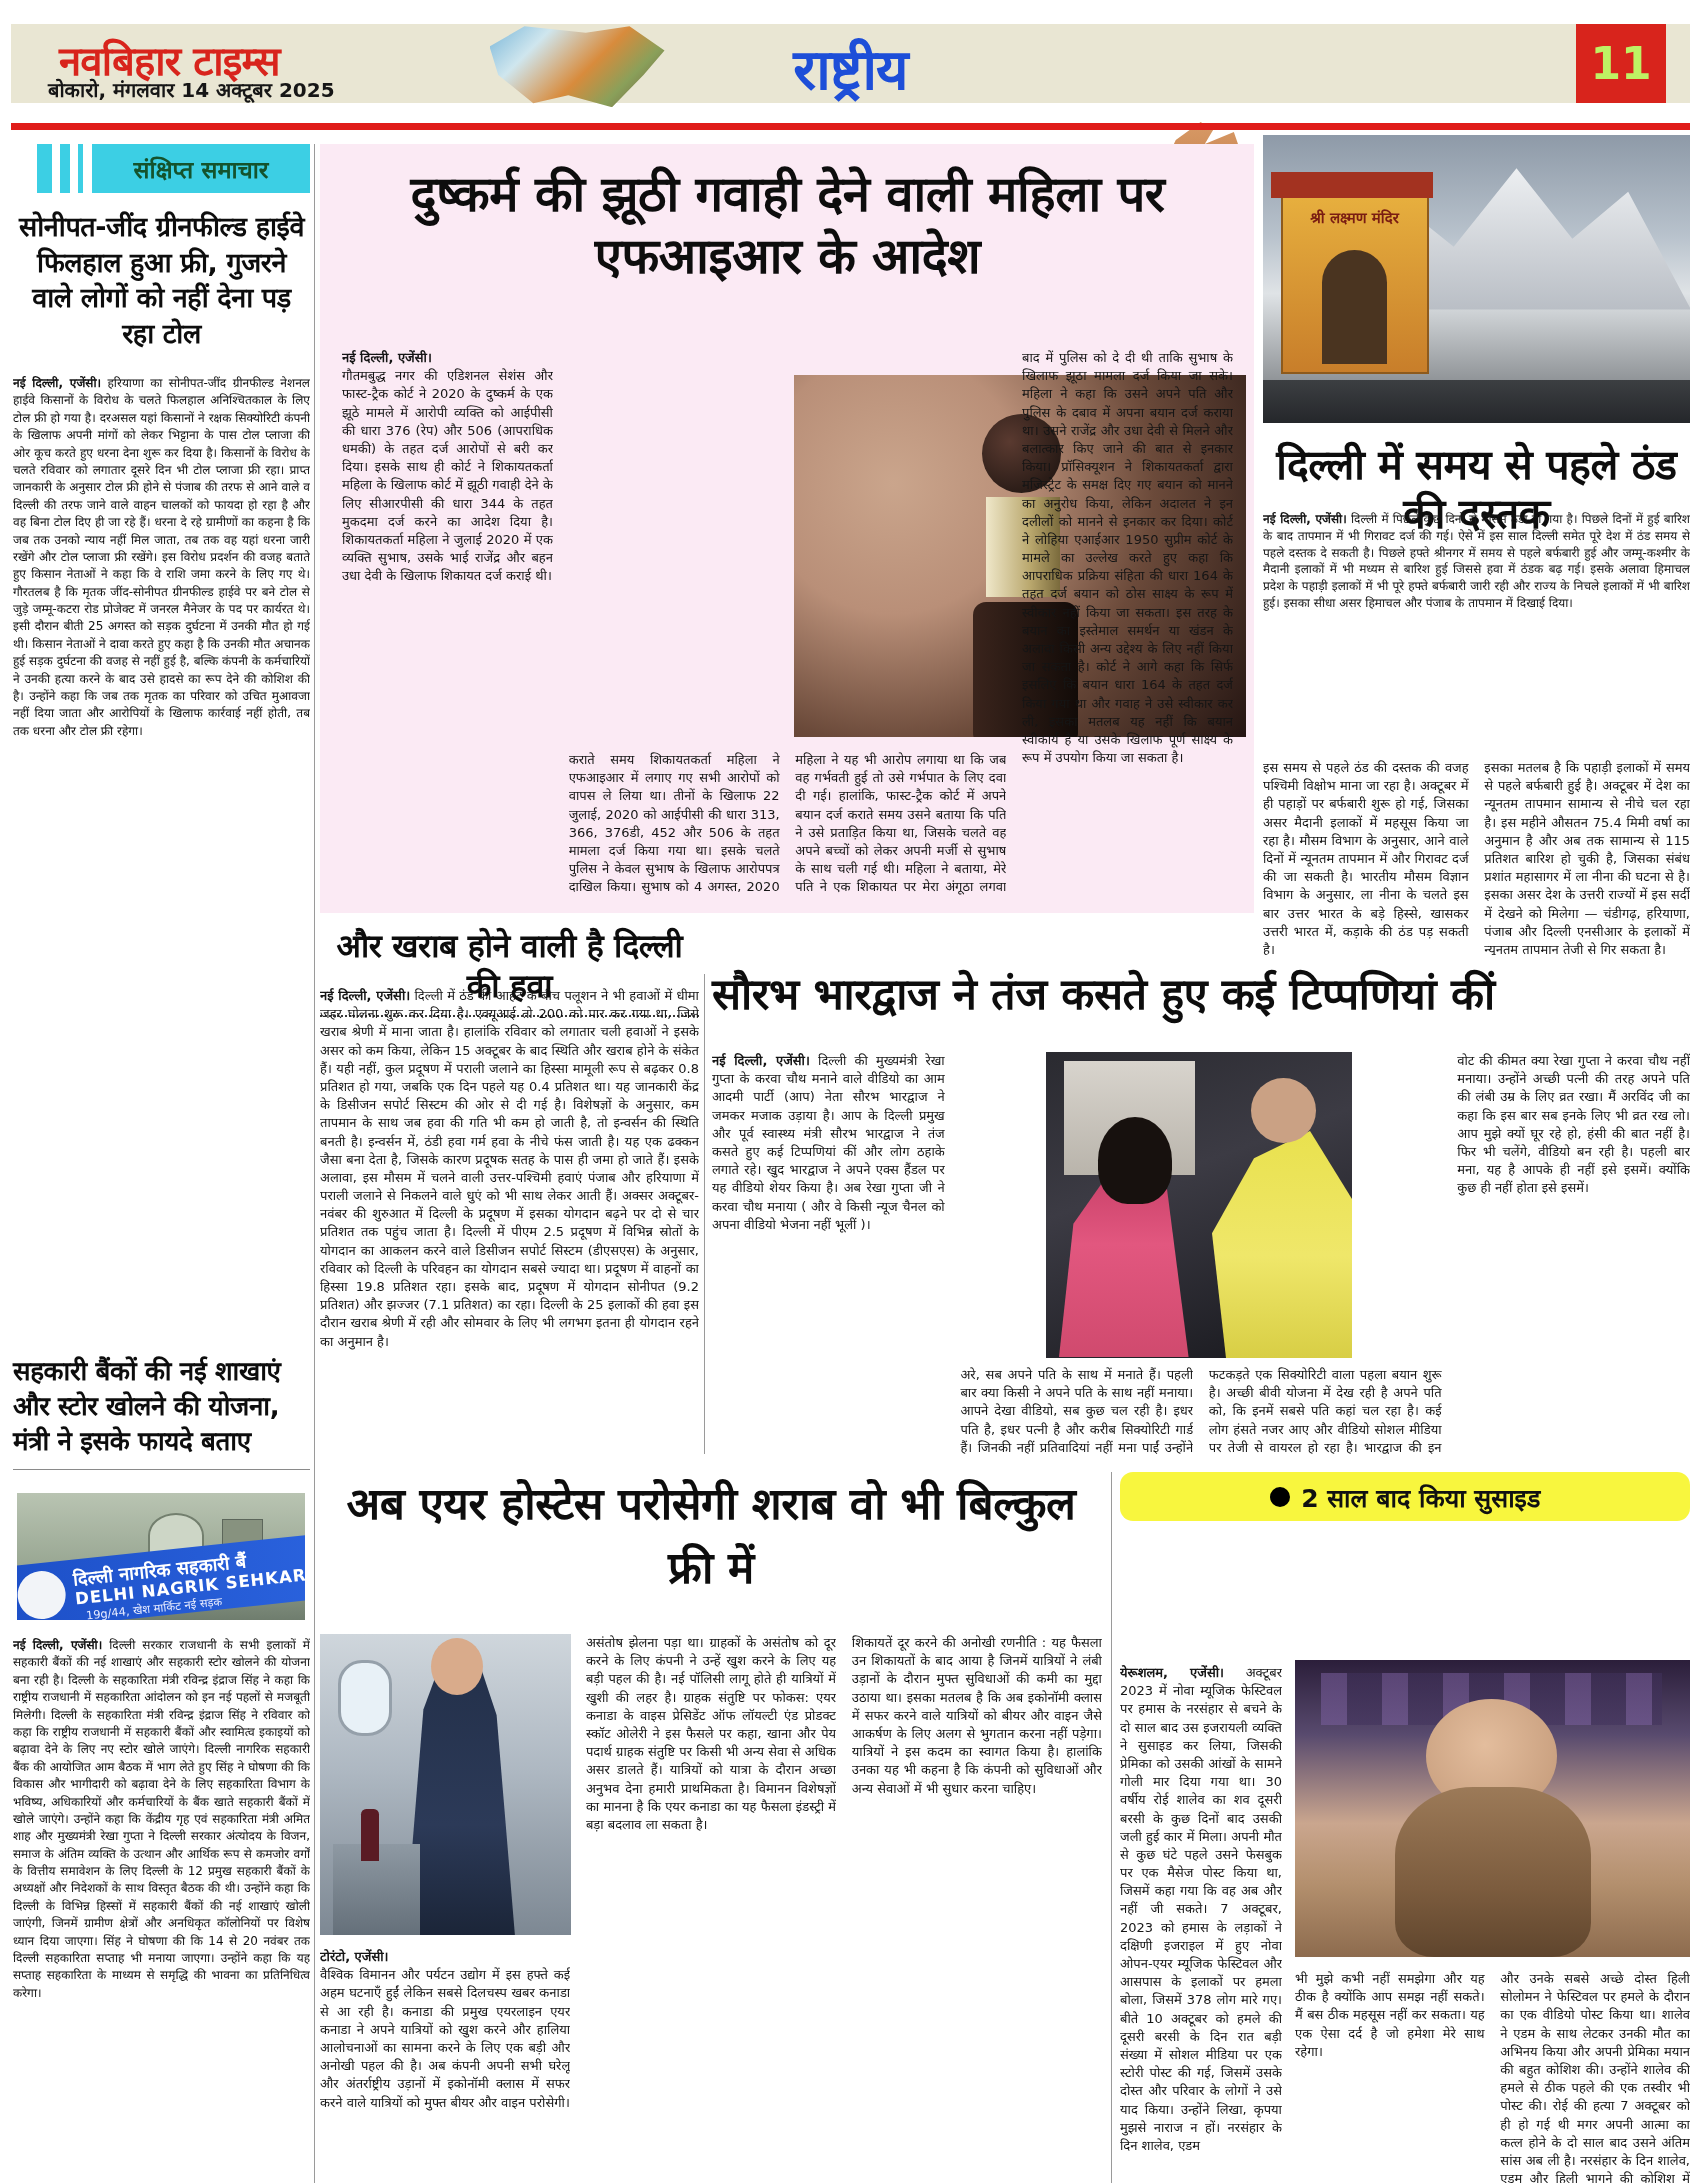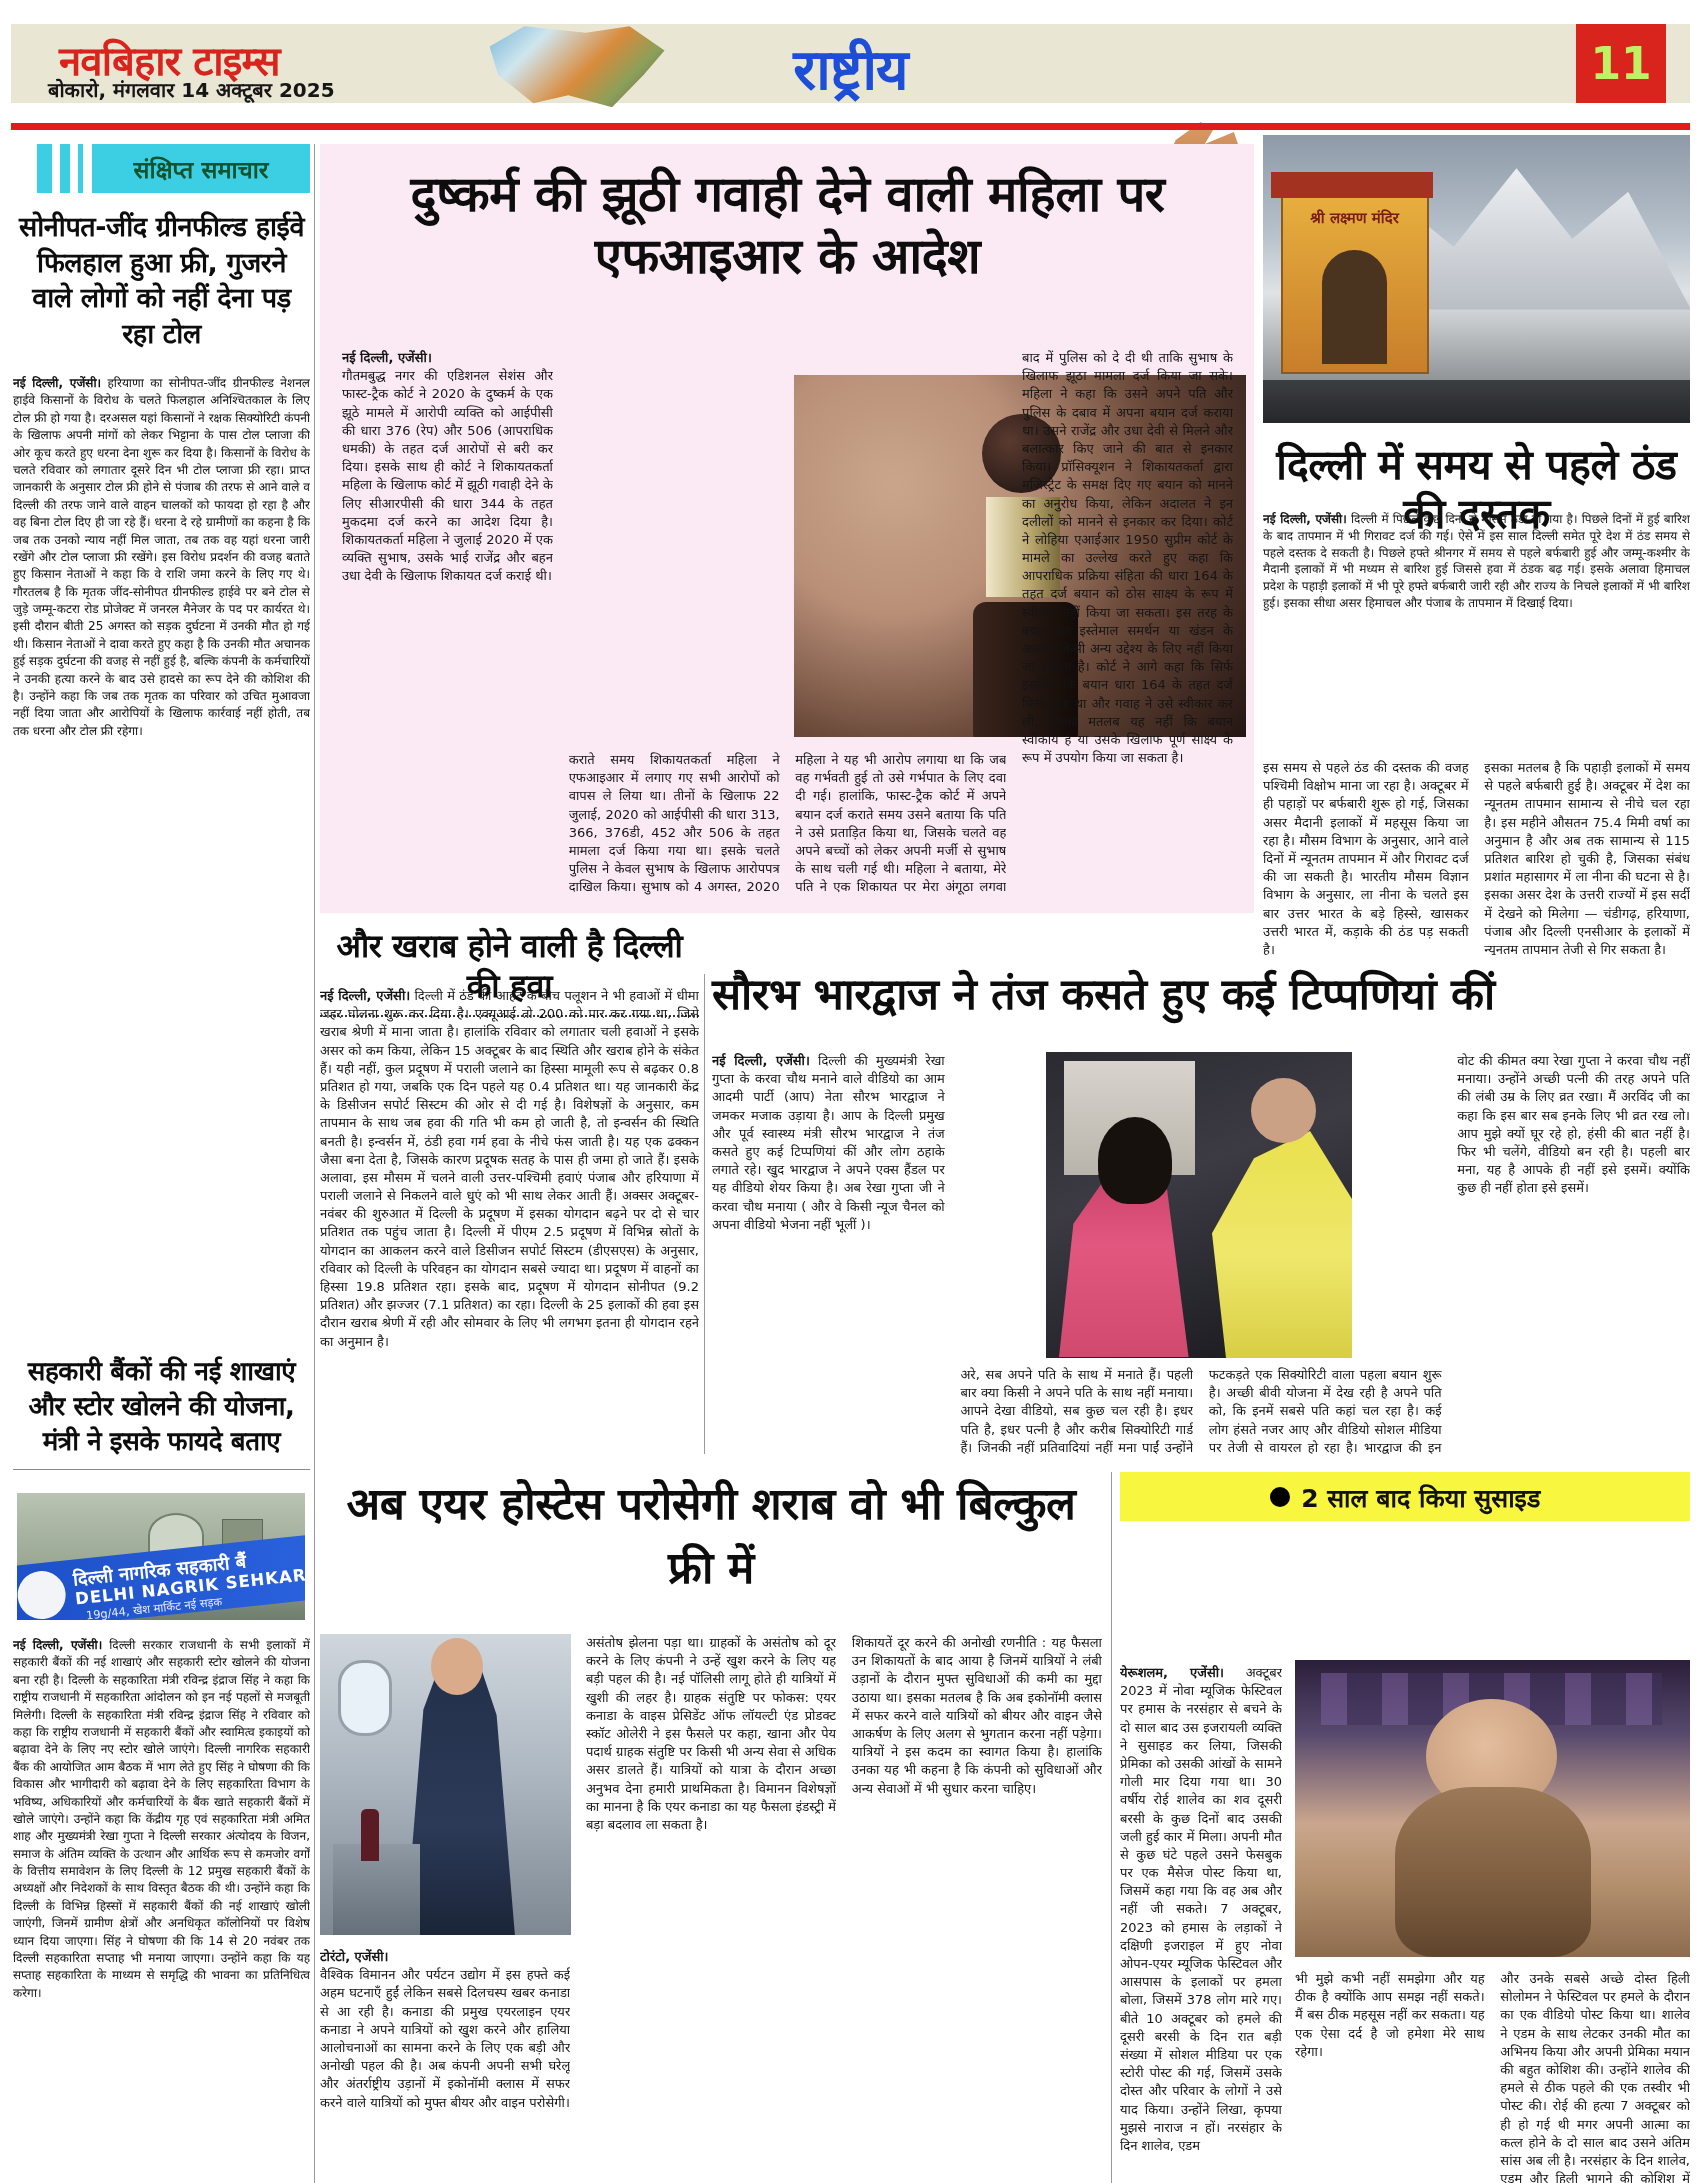--- a/index.html
+++ b/index.html
@@ -15,21 +15,21 @@
   .dateline{font-size:20px;font-weight:700;color:#161616;}
   .section-name{font-size:56px;font-weight:700;color:#1d4ed8;letter-spacing:-0.9px;}
   .pagebox{background:#d8241c;color:#bef264;font-size:44px;font-weight:700;
            display:flex;align-items:center;justify-content:center;}
   .redrule{background:#e01d1a;}
   
   .cyanbar{background:#3ccfe4;}
   .brief-label{background:#3ccfe4;color:#14532d;font-size:23.6px;font-weight:700;
                display:flex;align-items:center;justify-content:center;}
   .toll-hd{font-size:27px;line-height:1.32;text-align:center;}
-  .bank-hd{font-size:26px;line-height:1.34;text-align:center;border-bottom:1.7px solid #8a8a8a;padding-bottom:10.5px;}
+  .bank-hd{font-size:26px;line-height:1.34;border-bottom:1.7px solid #8a8a8a;padding-bottom:10.5px;}
   .leftbody{font-size:12px;line-height:1.45;text-align:justify;overflow:hidden;}
   
   .pinkpanel{background:#fbeaf4;}
   .fir-hd{font-size:49px;line-height:1.28;text-align:center;}
   .cols{display:flex;gap:15.7px;}
   .col{flex:1;min-width:0;}
   
   .ph{position:relative;overflow:hidden;}
   .vline{background:#9a9a9a;width:0.9px;}
   .dot-rule{border-bottom:2.2px dotted #3a3a3a;}
@@ -206,21 +206,21 @@
         </div>
         <div class="col body-txt" style="height:100%;">
           <span>शिकायतें दूर करने की अनोखी रणनीति : यह फैसला उन शिकायतों के बाद आया है जिनमें यात्रियों ने लंबी उड़ानों के दौरान मुफ्त सुविधाओं की कमी का मुद्दा उठाया था। इसका मतलब है कि अब इकोनॉमी क्लास में सफर करने वाले यात्रियों को बीयर और वाइन जैसे आकर्षण के लिए अलग से भुगतान करना नहीं पड़ेगा। यात्रियों ने इस कदम का स्वागत किया है। हालांकि उनका यह भी कहना है कि कंपनी को सुविधाओं और अन्य सेवाओं में भी सुधार करना चाहिए।</span>
         </div>
       </div>
     </div>
   </div>
   <div class="abs vline" style="left:1111px;top:1472px;height:742px;"></div>
 
   <div class="abs" style="left:1120px;top:1472px;width:570px;height:742px;">
-    <div class="abs kicker" style="left:0;top:0;width:570px;height:49px;">
+    <div class="abs kicker" style="left:0;top:0;width:570px;height:49px;border-radius:13px;">
       <span class="kdot"></span>
       <span class="kicker-txt">2 साल बाद किया सुसाइड</span>
     </div>
 
     <div class="abs ph" style="left:175px;top:188px;width:395px;height:297px;background:linear-gradient(180deg,#2b1e3a 0%,#584a6e 25%,#caa68e 55%,#b4906e 75%,#8d6b4e 100%);">
       <div class="abs" style="left:26px;top:13px;width:341px;height:52px;background:repeating-linear-gradient(90deg,#7a5f9e 0 26px,#41325c 26px 61px);opacity:.55;"></div>
       <div class="abs" style="left:131px;top:39px;width:131px;height:114px;background:radial-gradient(circle at 45% 40%,#e3bd9d,#c29877);border-radius:50%;"></div>
       <div class="abs" style="left:100px;top:127px;width:196px;height:170px;background:linear-gradient(180deg,#9c7a58,#7c5c3e 60%,#5f452d);border-radius:40% 40% 20% 20%;"></div>
     </div>
     <div class="abs body-txt" style="left:0;top:192px;width:162px;height:541px;">

